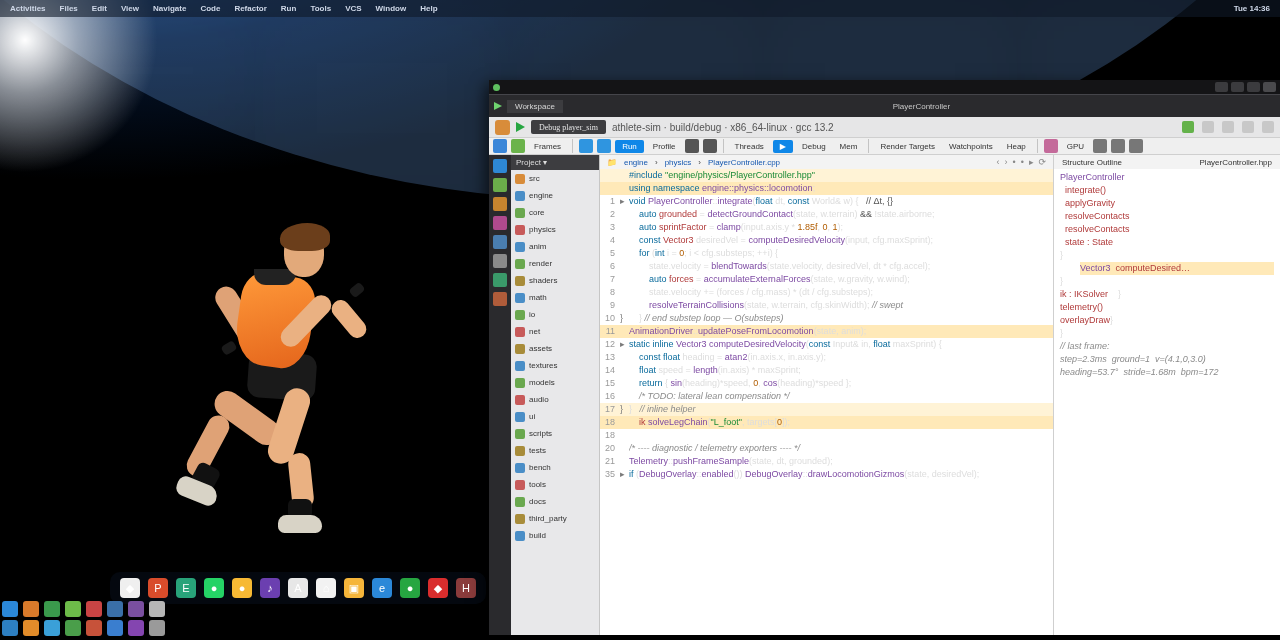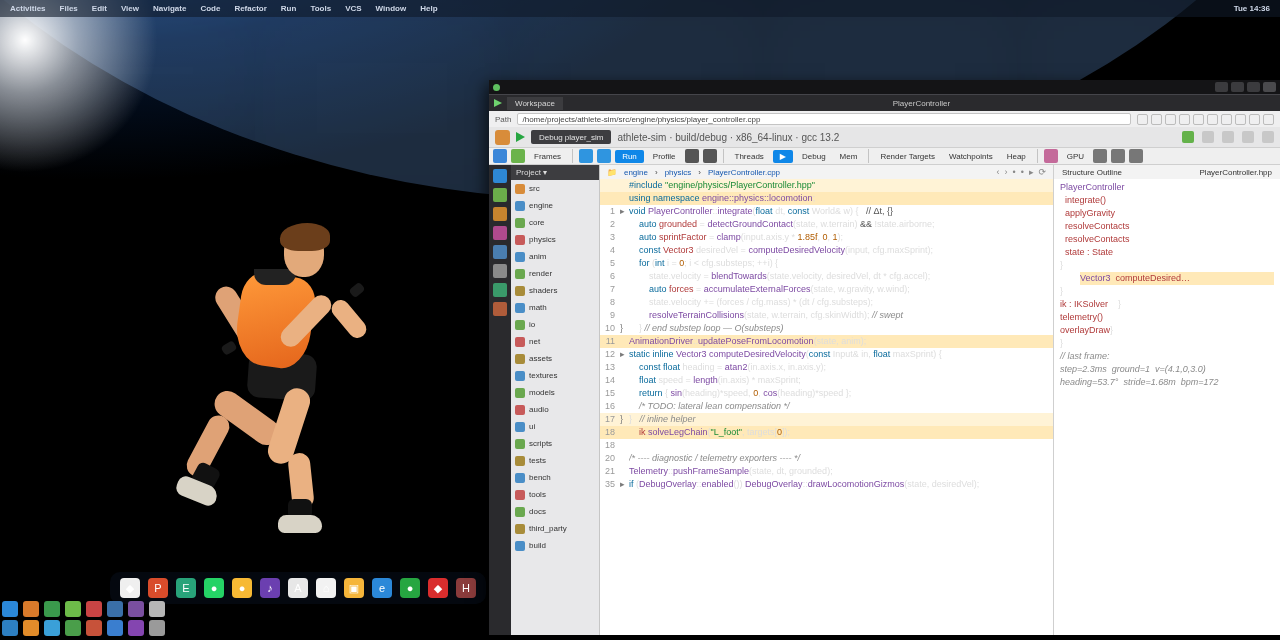--- a/index.html
+++ b/index.html
@@ -37,32 +37,32 @@
 .tb{position:absolute;left:2px;top:601px;display:flex;gap:5px;}
 .tb2{position:absolute;left:2px;top:620px;display:flex;gap:5px;}
 .tb .ico,.tb2 .ico{width:16px;height:16px;border-radius:3px;font-size:9px;}
 
 
 .ide{position:absolute;left:489px;top:80px;width:791px;height:555px;background:#2e2e31;display:flex;flex-direction:column;box-shadow:-4px 4px 14px rgba(0,0,0,.6);font-size:9px;color:#ddd;}
 .ide .titlebar{height:14px;background:#141416;display:flex;align-items:center;padding:0 4px;gap:6px;}
 .titlebar .dot{width:7px;height:7px;border-radius:50%;}
 .titlebar .right{margin-left:auto;display:flex;gap:3px;}
 .titlebar .wbtn{width:13px;height:10px;background:#3b3b3e;border-radius:2px;}
-.tabrow{height:17px;background:#2a2a2d;border-top:1px solid #45454a;display:flex;align-items:center;}
+.tabrow{height:23px;background:#2a2a2d;border-top:1px solid #45454a;display:flex;align-items:center;}
 .tabrow .play{width:8px;height:8px;margin:0 5px;}
 .tabrow .tab{padding:2px 8px;background:#3c3c3f;color:#d6d6d6;font-size:8px;}
 .tabrow .tabcenter{margin:0 auto;font-size:8px;color:#c8c8c8;}
 .urlrow{height:16px;background:#efeff0;display:flex;align-items:center;gap:6px;padding:0 6px;}
 .urlrow .lbl{color:#5a5a5a;font-size:8px;}
 .urlrow .url{flex:1;height:12px;background:#fff;border:1px solid #c4c4c4;font-size:8px;color:#444;padding:0 4px;display:flex;align-items:center;border-radius:2px;}
 .urlrow .ibtn{width:11px;height:11px;border:1px solid #bcbcbc;border-radius:2px;}
 .runrow{height:20px;background:#e6e6e7;display:flex;align-items:center;gap:6px;padding:0 6px;}
 .runrow .sq{width:15px;height:15px;border-radius:3px;}
 .runrow .ply{width:0;height:0;border-left:9px solid #26a641;border-top:5px solid transparent;border-bottom:5px solid transparent;}
-.runrow .combo{height:14px;background:#3d3d40;color:#e4e4e4;font-size:8px;padding:0 8px;display:flex;align-items:center;border-radius:2px;}
+.runrow .combo{height:14px;background:#3d3d40;color:#e4e4e4;font-size:8px;padding:0 8px;display:flex;align-items:center;border-radius:2px;font-family:Liberation Serif, serif;}
 .runrow .path{color:#555;font-size:10px;}
 .runrow .rgrp{margin-left:auto;display:flex;gap:8px;align-items:center;}
 .runrow .ric{width:12px;height:12px;border-radius:2px;}
 .toolrow{height:18px;background:#efefef;display:flex;align-items:center;gap:4px;padding:0 4px;border-top:1px solid #cfcfcf;border-bottom:1px solid #cfcfcf;}
 .toolrow .tsq{width:14px;height:14px;border-radius:2px;}
 .toolrow .tlbl{font-size:8px;color:#333;padding:0 5px;}
 .toolrow .blue{background:#0f87e8;color:#fff;padding:2px 7px;border-radius:2px;font-size:8px;}
 .toolrow .sep{width:1px;height:14px;background:#c3c3c3;margin:0 2px;}
 .body3{flex:1;display:flex;min-height:0;}
 .railcol{width:22px;background:#2a2a2d;display:flex;flex-direction:column;align-items:center;gap:5px;padding-top:4px;}
@@ -187,36 +187,20 @@
         <div class="wbtn" style="background:#4a4a4d"></div>
       </div>
     </div>
     <div class="tabrow">
       <svg class="play" viewBox="0 0 10 10">
           <polygon points="0,0 10,5 0,10" fill="#6fd36f"></polygon>
         </svg>
       <div class="tab">Workspace</div>
       <div class="tabcenter">PlayerController</div>
     </div>
-    <div class="urlrow">
-      <span class="lbl">Path</span>
-      <div class="url">/home/projects/athlete-sim/src/engine/physics/player_controller.cpp</div>
-      <div id="urlbtns" style="display:flex;gap:3px">
-          <div class="ibtn"></div>
-          <div class="ibtn"></div>
-          <div class="ibtn"></div>
-          <div class="ibtn"></div>
-          <div class="ibtn"></div>
-          <div class="ibtn"></div>
-          <div class="ibtn"></div>
-          <div class="ibtn"></div>
-          <div class="ibtn"></div>
-          <div class="ibtn"></div>
-        </div>
-    </div>
     <div class="runrow">
       <div class="sq" style="background:#d88c3a"></div>
       <div class="ply"></div>
       <div class="combo">Debug  player_sim</div>
       <span class="path">athlete-sim · build/debug · x86_64-linux · gcc 13.2</span>
       <div class="rgrp" id="runicons">
           <div class="ric" style="background: rgb(100, 178, 74);"></div>
           <div class="ric" style="background: rgb(200, 200, 200);"></div>
           <div class="ric" style="background: rgb(200, 200, 200);"></div>
           <div class="ric" style="background: rgb(200, 200, 200);"></div>

